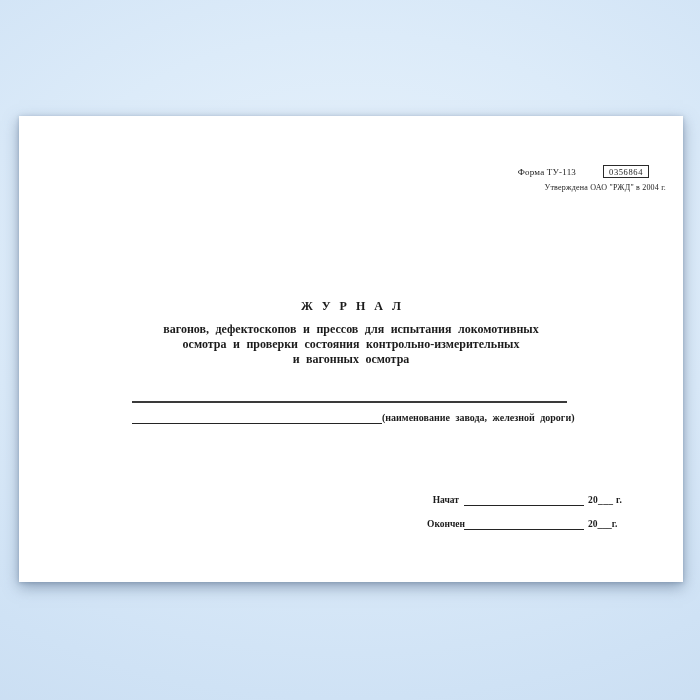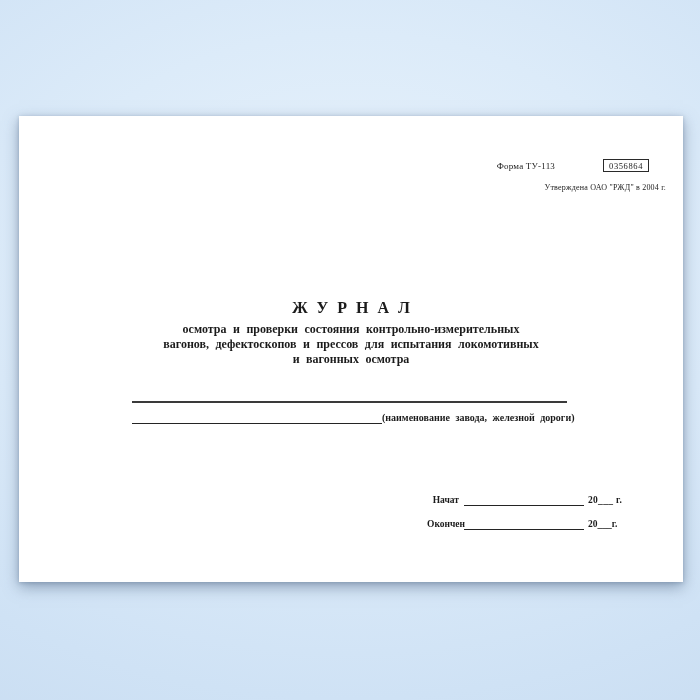--- a/index.html
+++ b/index.html
@@ -17,38 +17,38 @@
   }
   .paper {
     position:absolute;
     left:19px; top:116px;
     width:664px; height:466px;
     background:#ffffff;
     box-shadow:0 5px 14px rgba(84,105,134,0.55), 0 1px 4px rgba(84,105,134,0.35);
   }
   
   .meta-row1 {
-    position:absolute; top:43px; right:34px;
-    display:flex; align-items:center; gap:36px;
+    position:absolute; top:49px; right:34px;
+    display:flex; align-items:center; gap:27px;
     font-size:9px; letter-spacing:0.2px; white-space:nowrap;text-align:right;
   }
   .serial-box {
     border:1px solid #2a2a2a;
     padding:1px 5px 0 5px;
-    font-size:8.5px; letter-spacing:0.6px; line-height:10px;margin-left:12px;
+    font-size:8.5px; letter-spacing:0.6px; line-height:10px;
   }
   .meta-row2 {
     position:absolute; top:67px; right:17px;
     font-size:8px; letter-spacing:0.2px; white-space:nowrap;
   }
   
   .title {
     position:absolute; top:183px; left:0; width:100%;
     text-align:center;
-    font-size:16px; font-weight:bold;
+    font-size:12px; font-weight:bold;
     letter-spacing:9px; text-indent:9px;
     white-space:nowrap;
   }
   .subtitle {
     position:absolute; top:206px; left:0; width:100%;
     text-align:center;
     font-size:12px; font-weight:bold;
     line-height:15px; word-spacing:3.5px;
     white-space:nowrap;
   }
@@ -94,22 +94,22 @@
 
     <div class="meta-row1">
       <span>Форма ТУ-113</span>
       <span class="serial-box">0356864</span>
     </div>
     <div class="meta-row2">Утверждена ОАО "РЖД" в 2004 г.</div>
 
     <div class="title">ЖУРНАЛ</div>
 
     <div class="subtitle">
+      <div>вагонов, дефектоскопов и прессов для испытания локомотивных</div>
       <div>осмотра и проверки состояния контрольно-измерительных</div>
-      <div>вагонов, дефектоскопов и прессов для испытания локомотивных</div>
       <div>и вагонных осмотра</div>
     </div>
 
     <div class="rule-long"></div>
 
     <div class="name-row">
       <span class="name-line"></span>
       <span class="name-hint">(наименование завода, железной дороги)</span>
     </div>
 

